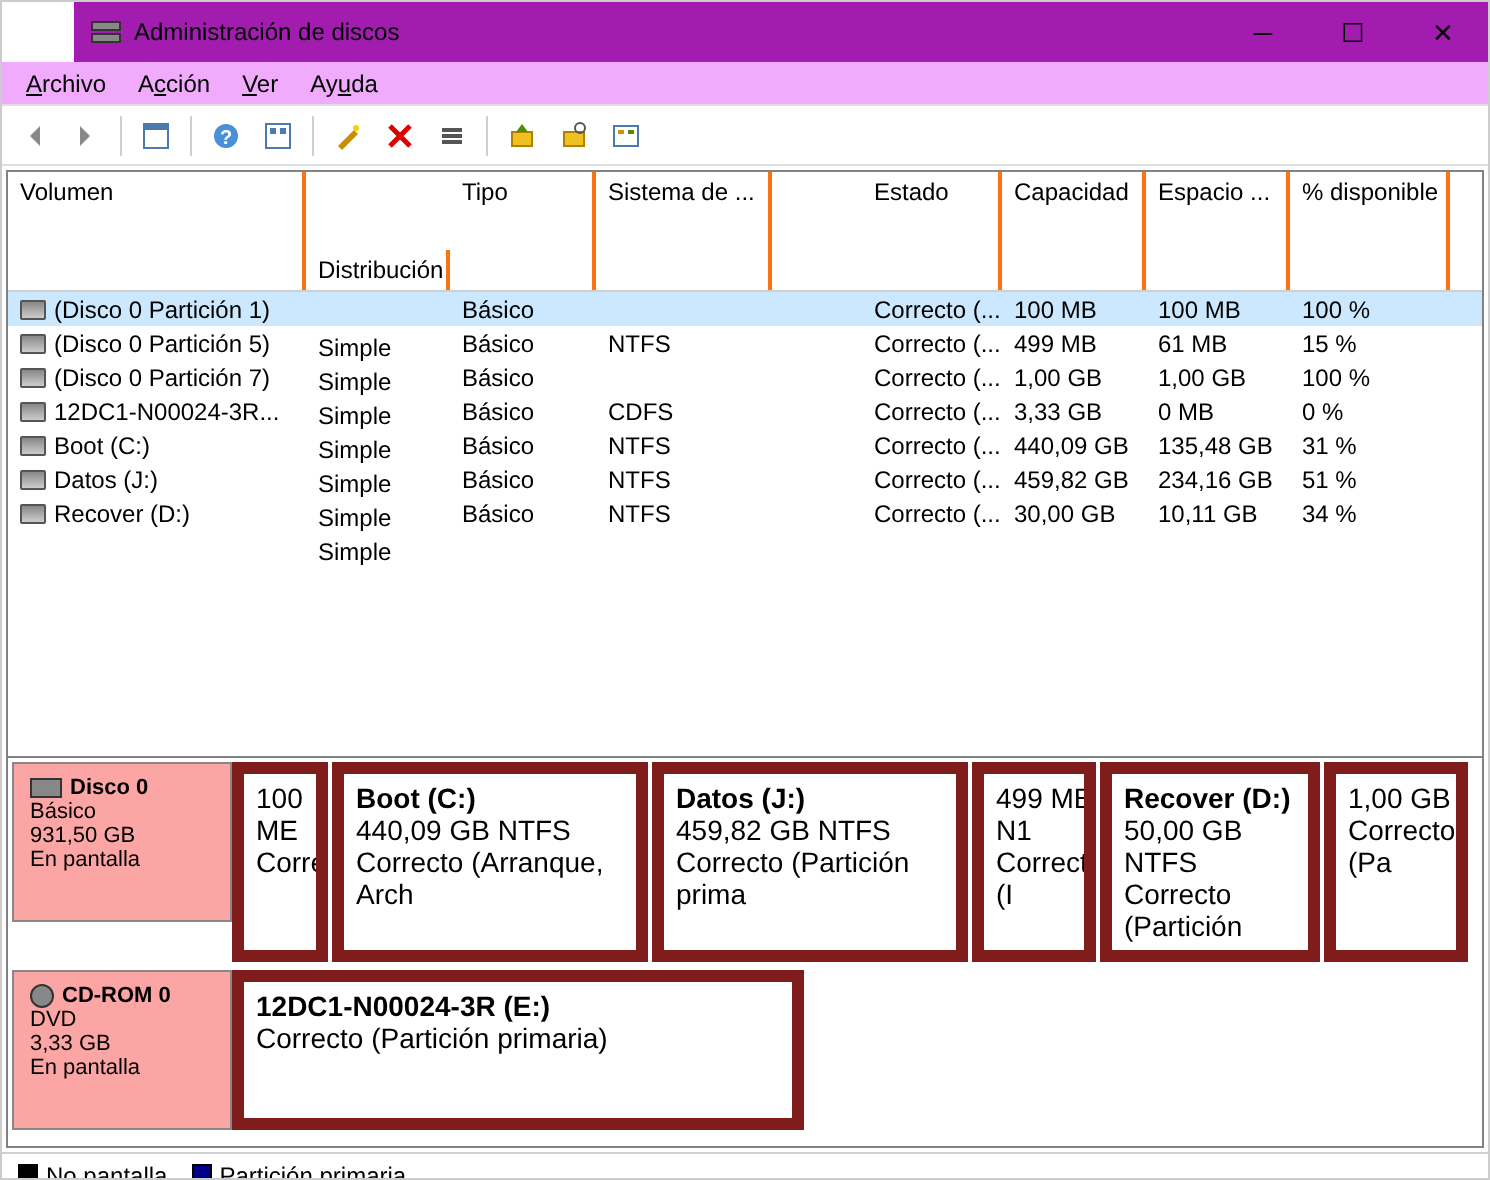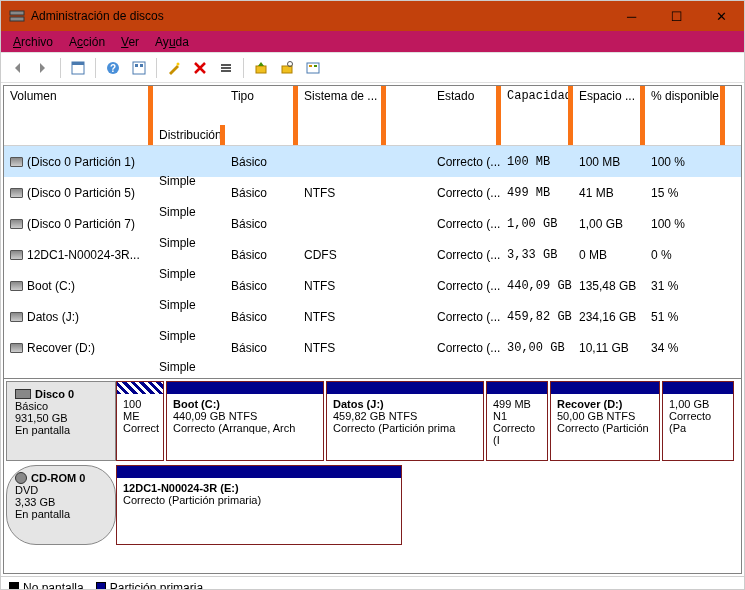--- a/index.html
+++ b/index.html
@@ -1,50 +1,50 @@
 <!DOCTYPE html>
 <html><head>
 <meta charset="utf-8">
 <style>
 * { box-sizing: border-box; margin: 0; padding: 0; font-family: 'Segoe UI', Tahoma, sans-serif; }
 body { background: #fff; font-size: 12px; color: #000; width: 745px; height: 590px; overflow: hidden; border: 1px solid #ccc; }
-.titlebar { height: 30px; display: flex; align-items: center; padding: 0 0 0 8px; background: #c2410c; }
+.titlebar { height: 30px; display: flex; align-items: center; padding: 0 0 0 8px; background: #a21caf; margin-left: 36px; }
 .titlebar-icon { width: 16px; height: 16px; margin-right: 6px; }
 .titlebar-title { flex: 1; font-size: 12px; }
 .win-btn { width: 45px; height: 30px; display: flex; align-items: center; justify-content: center; font-size: 13px; }
-.menubar { height: 22px; display: flex; align-items: center; padding: 0 4px; background: #be185d; border-bottom: 1px solid #e0e0e0; }
+.menubar { height: 22px; display: flex; align-items: center; padding: 0 4px; background: #f0abfc; border-bottom: 1px solid #e0e0e0; }
 .menu-item { padding: 2px 8px; font-size: 12px; }
 .menu-underline { text-decoration: underline; }
 .toolbar { height: 30px; display: flex; align-items: center; padding: 2px 4px; border-bottom: 1px solid #e0e0e0; gap: 2px; }
 .tool-btn { width: 24px; height: 24px; display: flex; align-items: center; justify-content: center; border: 1px solid transparent; }
 .tool-btn svg { width: 16px; height: 16px; }
 .tool-sep { width: 1px; height: 20px; background: #d0d0d0; margin: 0 3px; }
 .content { padding: 2px; }
 .grid { border: 1px solid #828282; }
 .grid-header { display: flex; background: #fff; border-bottom: 1px solid #d0d0d0; }
-.grid-header .col { padding: 3px 6px; border-right: 5px solid #f97316; font-size: 12px; white-space: nowrap; overflow: hidden; }
+.grid-header .col { padding: 3px 6px; border-right: 2px solid #f97316; font-size: 12px; white-space: nowrap; overflow: hidden; }
 .grid-body { height: 232px; overflow: auto; background: #fff; }
-.grid-row { display: flex; height: 31px; align-items: center; }
+.grid-row { display: flex; height: 17px; align-items: center; }
 .grid-row.selected { background: #cce8ff; }
 .grid-row .cell { padding: 0 6px; font-size: 12px; white-space: nowrap; overflow: hidden; display: flex; align-items: center; }
 .vol-icon { width: 13px; height: 10px; margin-right: 4px; display: inline-block; background: linear-gradient(#888,#ccc); border: 1px solid #555; border-radius: 1px; flex-shrink: 0; }
 .c-vol { width: 149px; }
 .c-dist { width: 72px; margin-top: 39px; }
 .c-tipo { width: 73px; }
 .c-sist { width: 88px; }
 .c-est { width: 70px; margin-left: 45px; }
-.c-cap { width: 72px; font-family: Liberation Mono, monospace; }
+.c-cap { width: 72px; }
 .c-esp { width: 72px; }
 .c-pct { width: 80px; }
 .disk-panel { border: 1px solid #828282; border-top: none; padding: 2px; background: #fff; height: 195px; overflow: hidden; }
 .disk-row { display: flex; margin-bottom: 4px; }
-.disk-label { width: 110px; padding: 6px 8px; font-size: 11px; border: 1px solid #888; background: #e5e5e5; display: flex; flex-direction: column; }
+.disk-label { width: 110px; padding: 6px 8px; font-size: 11px; border: 1px solid #888; background: #fca5a5; display: flex; flex-direction: column; }
 .disk-label .dname { font-weight: bold; display: flex; align-items: center; gap: 4px; }
 .disk-parts { flex: 1; display: flex; gap: 2px; }
-.part { border: 1px solid #7f1d1d; display: flex; flex-direction: column; font-size: 11px; overflow: hidden; }
+.part { border: 6px solid #7f1d1d; display: flex; flex-direction: row; font-size: 14px; overflow: hidden; }
 .part-stripe { height: 12px; background: #00008b; flex-shrink: 0; }
 .part-stripe.hatch { background: repeating-linear-gradient(45deg,#00008b,#00008b 3px,#fff 3px,#fff 6px); }
 .part-body { padding: 4px 6px; flex: 1; }
 .part-body .pname { font-weight: bold; }
 .legend { height: 22px; border-top: 1px solid #d0d0d0; display: flex; align-items: center; padding: 0 8px; gap: 12px; font-size: 12px; }
 .leg-box { width: 10px; height: 10px; display: inline-block; margin-right: 4px; border: 1px solid #000; }
 .disk-hdd-icon { width: 16px; height: 10px; background: #888; border: 1px solid #333; display: inline-block; }
 </style>
 </head>
 <body>
@@ -163,21 +163,21 @@
           <div class="cell c-esp">100 MB</div>
           <div class="cell c-pct">100 %</div>
         </div>
         <div class="grid-row">
           <div class="cell c-vol"><span class="vol-icon"></span>(Disco 0 Partición 5)</div>
           <div class="cell c-dist">Simple</div>
           <div class="cell c-tipo">Básico</div>
           <div class="cell c-sist">NTFS</div>
           <div class="cell c-est">Correcto (...</div>
           <div class="cell c-cap">499 MB</div>
-          <div class="cell c-esp">41 MB</div>
+          <div class="cell c-esp">61 MB</div>
           <div class="cell c-pct">15 %</div>
         </div>
         <div class="grid-row">
           <div class="cell c-vol"><span class="vol-icon"></span>(Disco 0 Partición 7)</div>
           <div class="cell c-dist">Simple</div>
           <div class="cell c-tipo">Básico</div>
           <div class="cell c-sist"></div>
           <div class="cell c-est">Correcto (...</div>
           <div class="cell c-cap">1,00 GB</div>
           <div class="cell c-esp">1,00 GB</div>
@@ -280,21 +280,21 @@
           <div class="part-stripe"></div>
           <div class="part-body">
               <div>1,00 GB</div>
               <div>Correcto (Pa</div>
             </div>
         </div>
       </div>
     </div>
 
     <div class="disk-row">
-      <div class="disk-label" style="height:80px;border-radius:30px;">
+      <div class="disk-label" style="height:80px;">
         <div class="dname">
             <span class="disk-hdd-icon" style="border-radius:50%;width:12px;height:12px;"></span>
             <span>CD-ROM 0</span>
           </div>
         <div>DVD</div>
         <div>3,33 GB</div>
         <div>En pantalla</div>
       </div>
       <div class="disk-parts">
         <div class="part" style="width:286px;">

